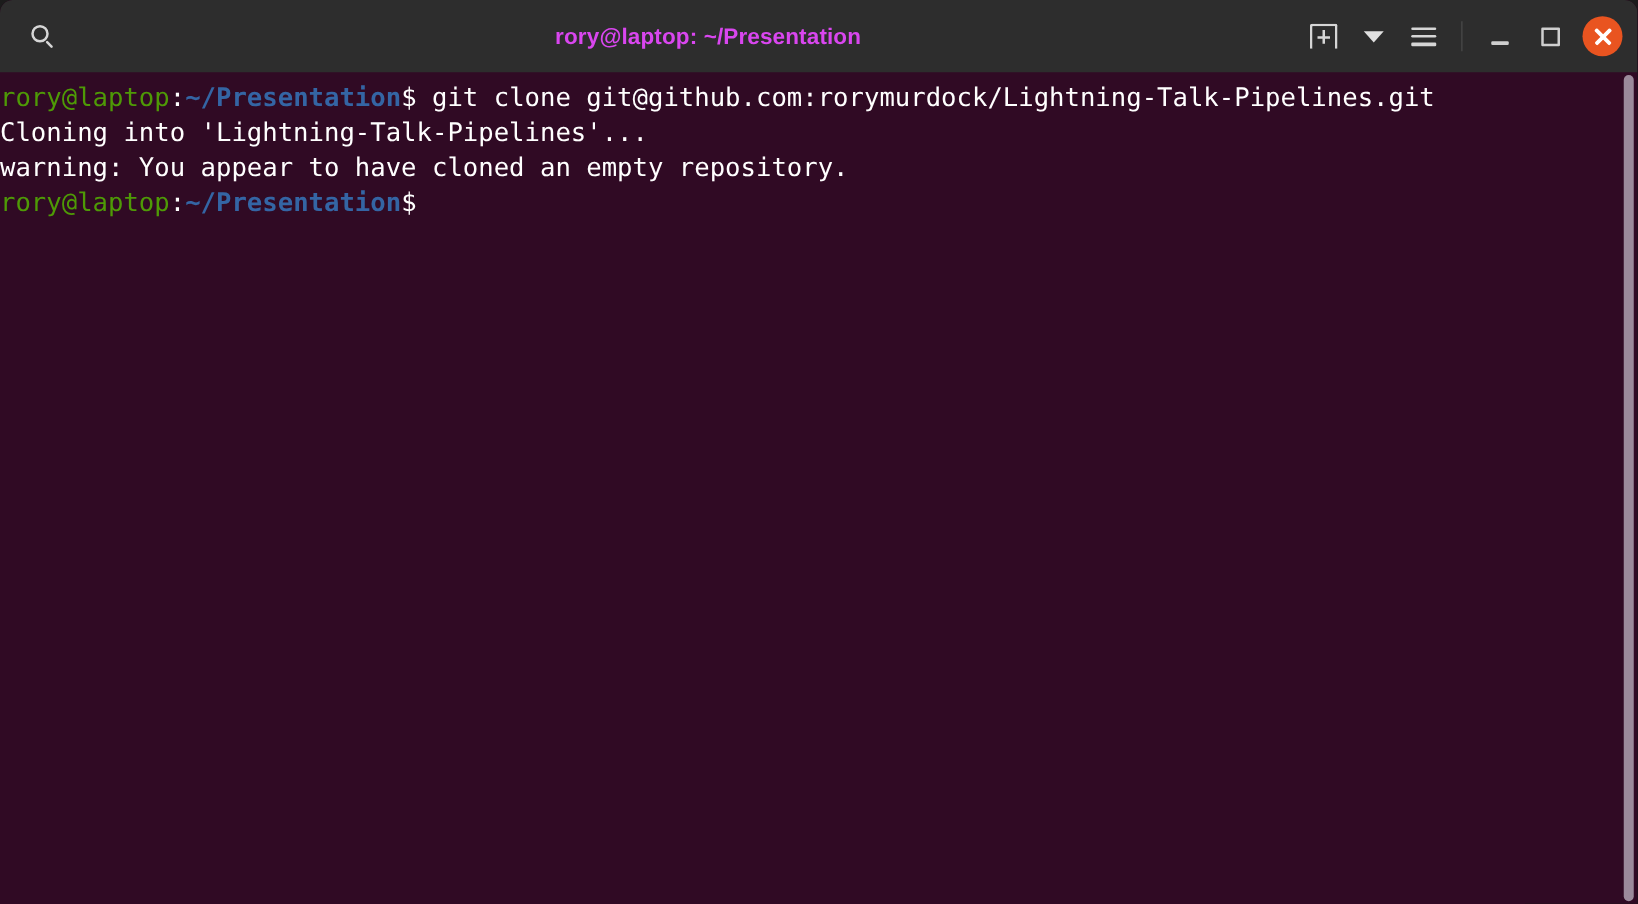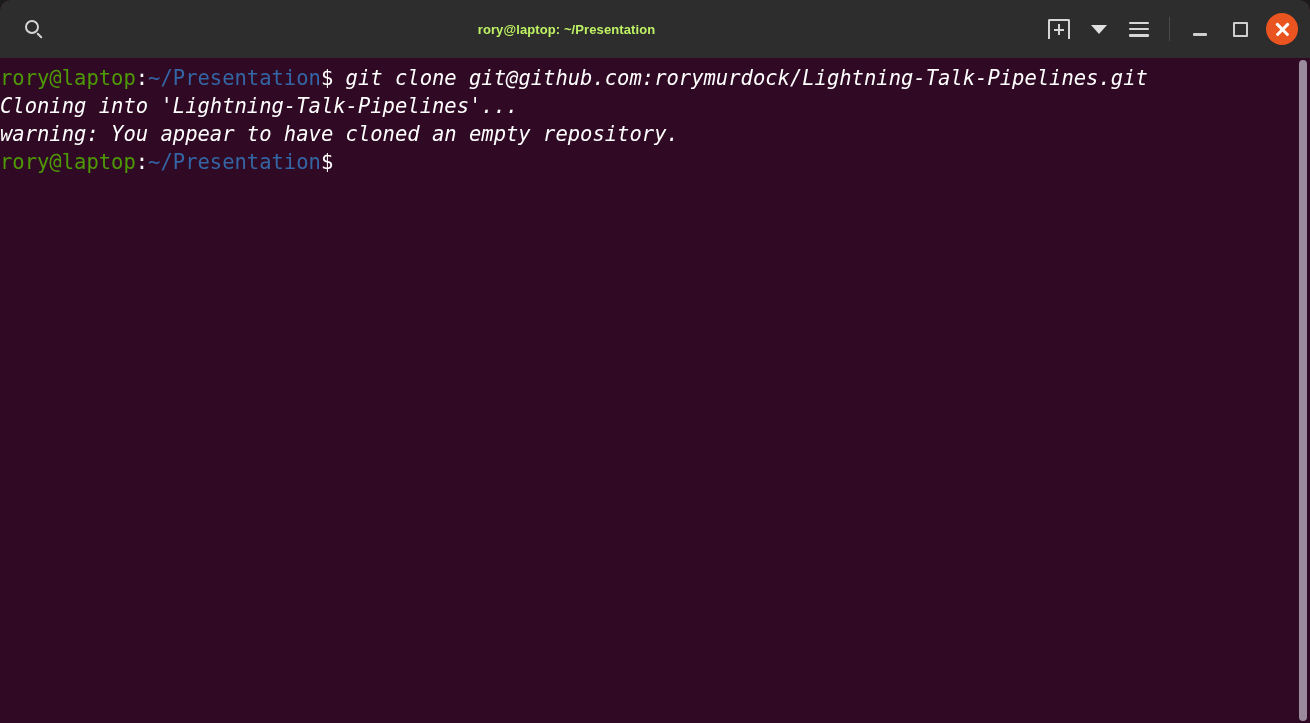--- a/index.html
+++ b/index.html
@@ -41,22 +41,22 @@
   .tb-left {
     display: flex;
     align-items: center;
     padding-left: 14px;
     flex: 0 0 auto;
   }
 
   .tb-center {
     flex: 1 1 auto;
     text-align: center;
-    color: #bef264;
-    font-size: 13px;
+    color: #d946ef;
+    font-size: 18px;
     font-weight: bold;
     letter-spacing: 0.1px;
     white-space: nowrap;
     overflow: hidden;
     text-overflow: ellipsis;
     padding-left: 40px;
   }
 
   .tb-right {
     display: flex;
@@ -227,22 +227,22 @@
     font-size: 20.5px;
     line-height: 28px;
     white-space: pre;
     color: #ffffff;
   }
 
   .ln { display: block; height: 28px; }
 
   .c-user  { color: #4e9a06; font-weight: normal; }
   .c-punct { color: #ffffff; }
-  .c-path  { color: #3465a4; font-weight: normal; }
-  .c-out   { color: #ffffff; font-style: italic; }
+  .c-path  { color: #3465a4; font-weight: bold; }
+  .c-out   { color: #ffffff; }
 
   
   #scrollbar {
     position: absolute;
     top: 58px;
     right: 0;
     width: 14px;
     height: 665px;
     background: transparent;
   }

